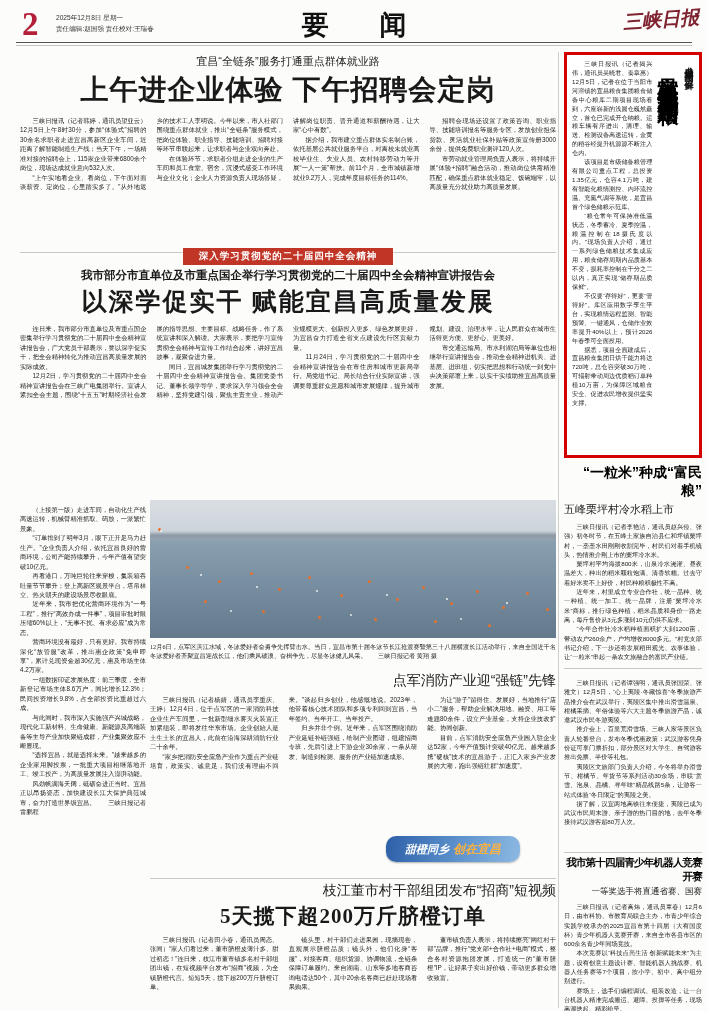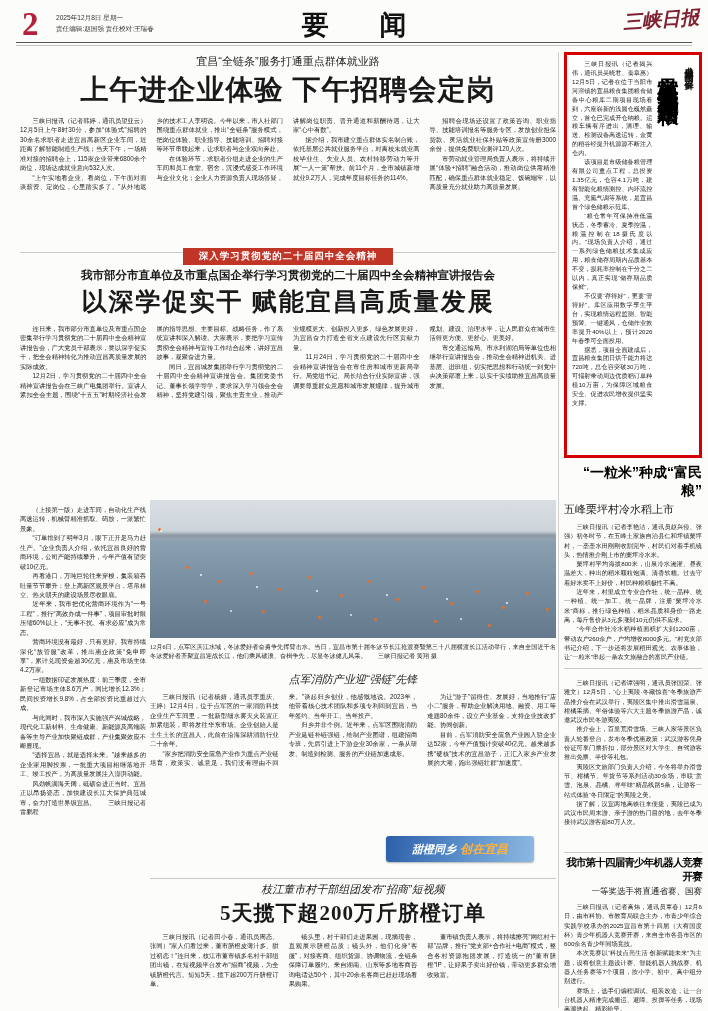--- a/index.html
+++ b/index.html
@@ -20,21 +20,21 @@
   .masthead { position:absolute; right:8px; top:10px; width:78px; text-align:center;
              font-family:"DejaVu Serif", serif; font-style:italic; font-weight:bold;
              font-size:19px; color:#7e2230; transform:rotate(-4deg); line-height:1; }
   .hrule-a { position:absolute; left:16px; width:676px; top:42px; height:1px; background:#555; }
   .hrule-b { position:absolute; left:16px; width:676px; top:45px; height:1px; background:#c4c4c4; }
 
   
   .body-text { font-size:6.3px; line-height:1.5; text-align:justify; color:#222; overflow:hidden; }
   .body-text p { text-indent:2em; margin:0; }
   .kicker { text-align:center; font-size:11px; color:#222; }
-  .kicker-sm { text-align:center; font-size:11px; color:#222;font-style:italic; }
+  .kicker-sm { text-align:right; font-size:14px; color:#222; }
 
   
   .top-article { position:absolute; left:20px; top:54px; width:536px; }
   .top-article .headline { text-align:center; font-size:28px; font-weight:900;
      letter-spacing:1px; margin-top:2px; font-family:"Liberation Sans", sans-serif; }
   .top-article .body-text { margin-top:7px; column-count:4; column-gap:10px; height:136px; }
 
   .sep { position:absolute; background:#c9c9c9; }
 
   
@@ -66,22 +66,22 @@
      left:10px; top:30px;}
   .caption { position:absolute; left:150px; top:642px; width:406px; font-size:6.2px; line-height:1.5;
      text-align:justify; font-family:"Liberation Serif", serif; color:#222; }
   .caption .credit { padding-left:10px; white-space:nowrap; }
 
   
   .hometown-article { position:absolute; left:150px; top:672px; width:406px; }
   .hometown-article .headline { text-align:center; font-family:"Liberation Serif", serif;
      font-size:23px; font-weight:900; margin-top:1px; letter-spacing:1px; }
   .hometown-article .body-text { margin-top:5px; column-count:3; column-gap:10px; height:158px; }
-  .badge { position:absolute; left:386px; top:836px; width:148px; height:26px;
-     background:linear-gradient(100deg,#2d5fa8,#5e93cd 55%,#8db9e2); border-radius:3px;
+  .badge { position:absolute; left:386px; top:836px; width:134px; height:26px;
+     background:linear-gradient(100deg,#2d5fa8,#5e93cd 55%,#8db9e2); border-radius:10px;
      display:flex; align-items:center; justify-content:center; gap:4px;
      font-style:italic; font-weight:900; box-shadow:0 1px 2px rgba(0,0,0,.3); }
   .badge .b1 { color:#fff; font-size:11px; }
   .badge .b2 { color:#ffb23e; font-size:12px; }
 
   
   .bottom-article { position:absolute; left:150px; top:882px; width:406px; }
   .bottom-article .headline { text-align:center; font-family:"Liberation Serif", serif;
      font-size:21px; font-weight:900; margin-top:2px; letter-spacing:1px; }
   .bottom-article .body-text { margin-top:5px; column-count:3; column-gap:10px; height:80px; }

